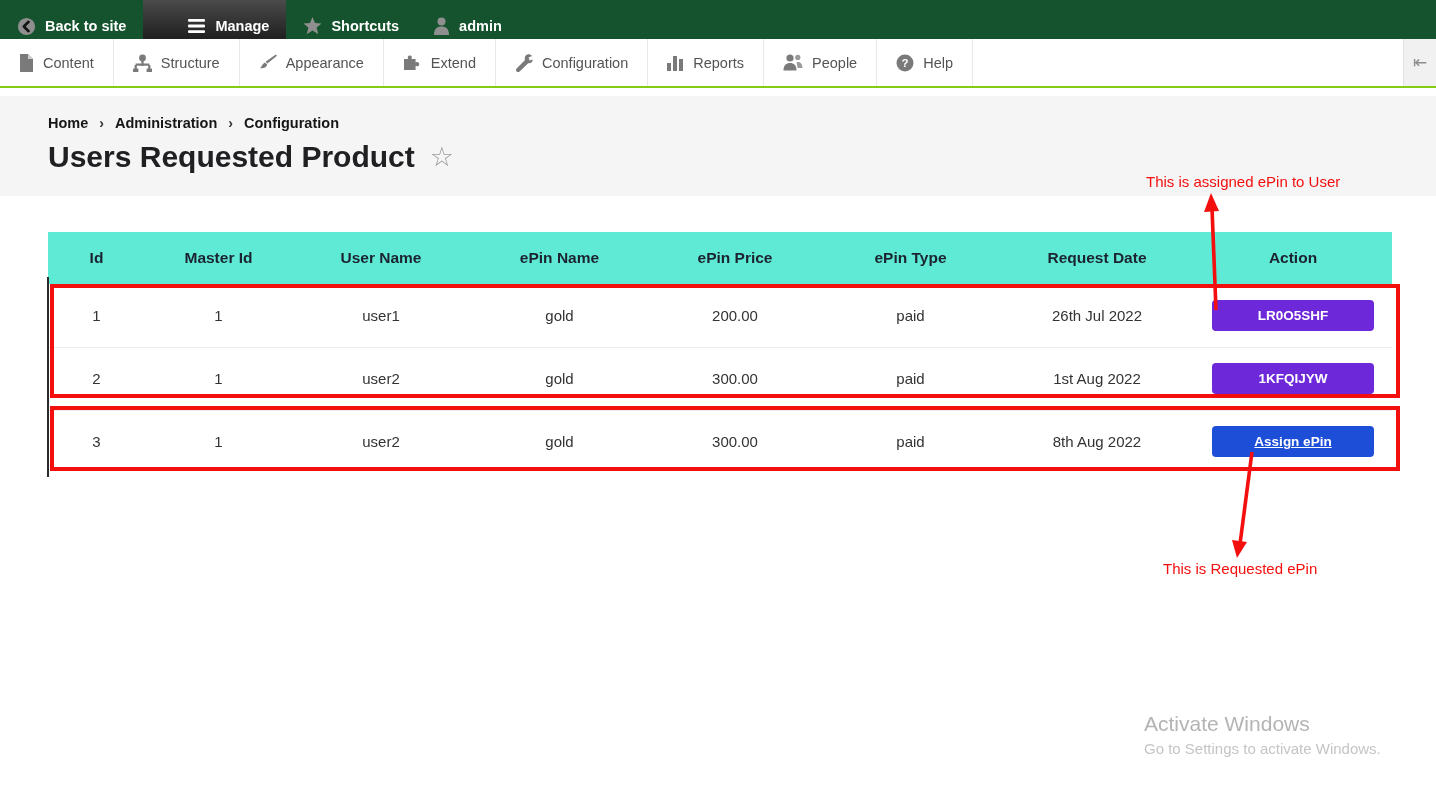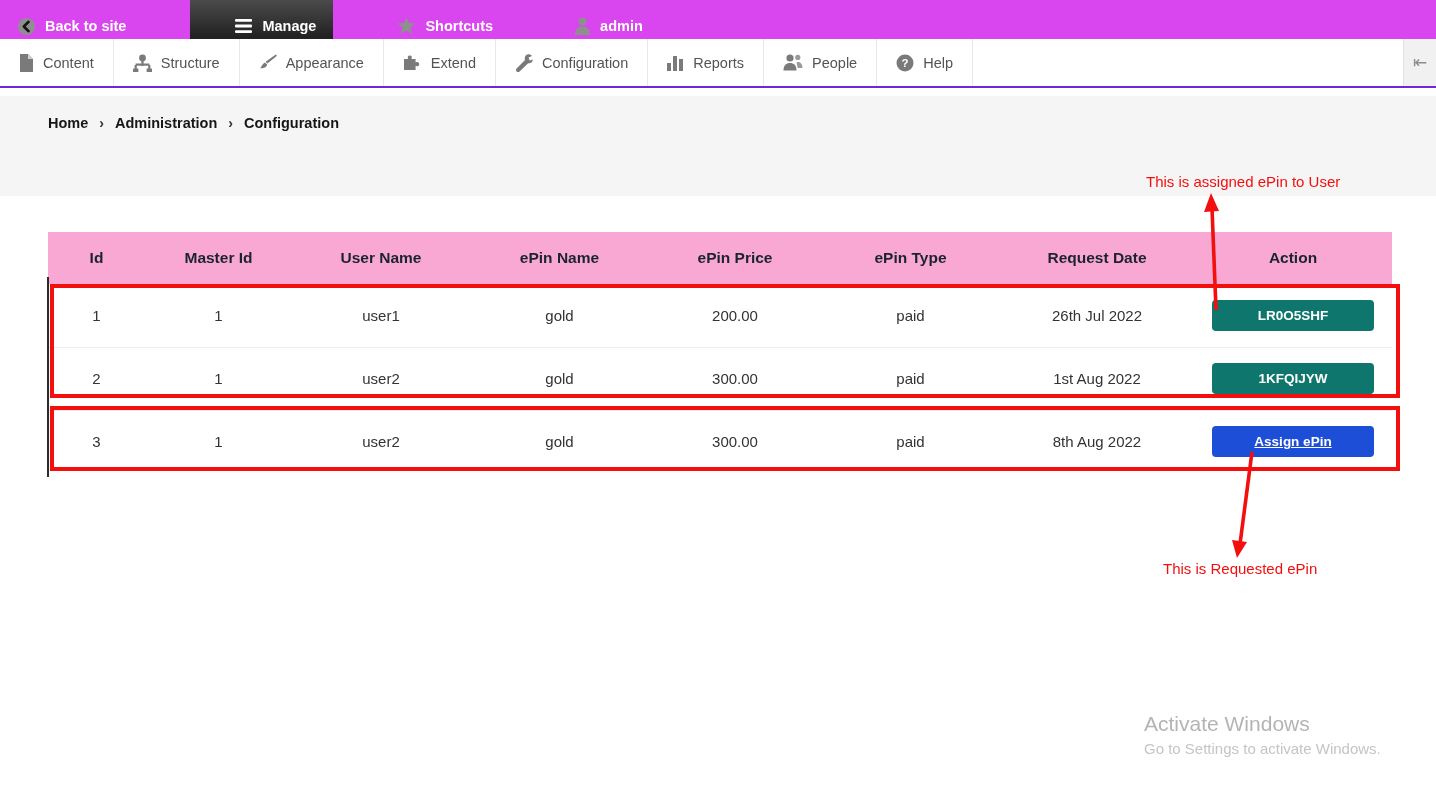--- a/index.html
+++ b/index.html
@@ -3,56 +3,56 @@
 <meta charset="utf-8">
 <style>
   * { margin:0; padding:0; box-sizing:border-box; }
   html,body { width:1436px; height:798px; }
   body {
     position:relative; overflow:hidden; background:#fff;
     font-family:"Liberation Sans", sans-serif;
   }
 
   
-  .topbar { position:absolute; top:0; left:0; right:0; height:52px; background:#d946ef; display:flex;gap:47px; }
+  .topbar { position:absolute; top:0; left:0; right:0; height:52px; background:#14532d; display:flex; }
   .topbar-item { display:flex; align-items:center; gap:9px; padding:0 17px; color:#fff;
     font-weight:bold; font-size:14.5px; cursor:pointer; }
   .topbar-item.active { background:linear-gradient(#4b4b4b, #222 70%);padding-left:45px; }
   .topbar-item svg { display:block; }
 
   
   .tray { position:absolute; top:39px; left:0; right:0; height:49px; background:#fff;
-    border-bottom:2px solid #6d28d9; display:flex; }
+    border-bottom:2px solid #84cc16; display:flex; }
   .tray-item { display:flex; align-items:center; gap:9px; padding:0 19px; font-size:14.5px;
     color:#545454; border-right:1px solid #e8e8e8; cursor:pointer; white-space:nowrap; }
   .tray-item svg { display:block; }
   .tray-toggle { margin-left:auto; width:33px; border-left:1px solid #e2e2e2; background:#f1f1f1;
     display:flex; align-items:center; justify-content:center; color:#8d8d8d; font-size:17px; cursor:pointer; }
 
   
   .page-header { position:absolute; top:96px; left:0; right:0; height:100px; background:#f5f5f6;
     padding:19px 0 0 48px; }
   .breadcrumb { display:flex; align-items:center; gap:11px; font-size:14.5px; font-weight:bold; color:#161616; }
   .breadcrumb .crumb { cursor:pointer; }
   .breadcrumb .sep { font-size:14px; color:#333; }
   .page-title-row { margin-top:9px; display:flex; align-items:center; gap:15px; }
   .page-title { font-size:30px; font-weight:800; color:#202023; }
   .fav-star { color:#9c9c9c; font-size:27px; line-height:1; cursor:pointer; }
 
   
   .data-table { position:absolute; left:48px; top:232px; width:1344px; border-collapse:collapse; table-layout:fixed; }
-  .data-table thead th { background:#f9a8d4; height:52px; font-size:15.5px; font-weight:bold;
+  .data-table thead th { background:#5eead4; height:52px; font-size:15.5px; font-weight:bold;
     color:#1c2330; text-align:center;margin-top:41px; }
   .data-table tbody td { height:63px; text-align:center; font-size:15px; color:#333;
     background:#fff; border-bottom:1px solid #ececec; }
   .data-table tbody tr:last-child td { border-bottom:none; }
 
   .pill-btn { display:inline-block; width:162px; height:31px; border:none; border-radius:4px;
     color:#fff; font-size:13.5px; font-weight:bold; cursor:pointer; font-family:inherit; }
-  .btn-assigned { background:#0f766e; }
+  .btn-assigned { background:#6d28d9; }
   .btn-request  { background:#1d4ed8;text-decoration:underline; }
 
   
   .anno-box { position:absolute; border:4px solid #f40f0f; pointer-events:none; }
   .anno-box-1 { left:50px; top:284px; width:1350px; height:114px; }
   .anno-box-2 { left:50px; top:406px; width:1350px; height:65px; }
   .dark-edge { position:absolute; left:47px; top:277px; width:2px; height:200px; background:#2b2b2b; }
   .anno-text { position:absolute; color:#f40f0f; font-size:15px; white-space:nowrap;text-align:center; }
   .anno-text-1 { left:1146px; top:173px; }
   .anno-text-2 { left:1163px; top:560px; }
@@ -188,20 +188,24 @@
   </div>
 </div>
 
 <div class="page-header">
   <div class="breadcrumb">
     <span class="crumb">Home</span>
     <span class="sep">›</span>
     <span class="crumb">Administration</span>
     <span class="sep">›</span>
     <span class="crumb">Configuration</span>
+  </div>
+  <div class="page-title-row">
+    <h1 class="page-title">Users Requested Product</h1>
+    <span class="fav-star">☆</span>
   </div>
 </div>
 
 <table class="data-table">
   <colgroup>
     <col style="width:97px">
       <col style="width:147px">
       <col style="width:178px">
       <col style="width:179px">
     <col style="width:172px">

